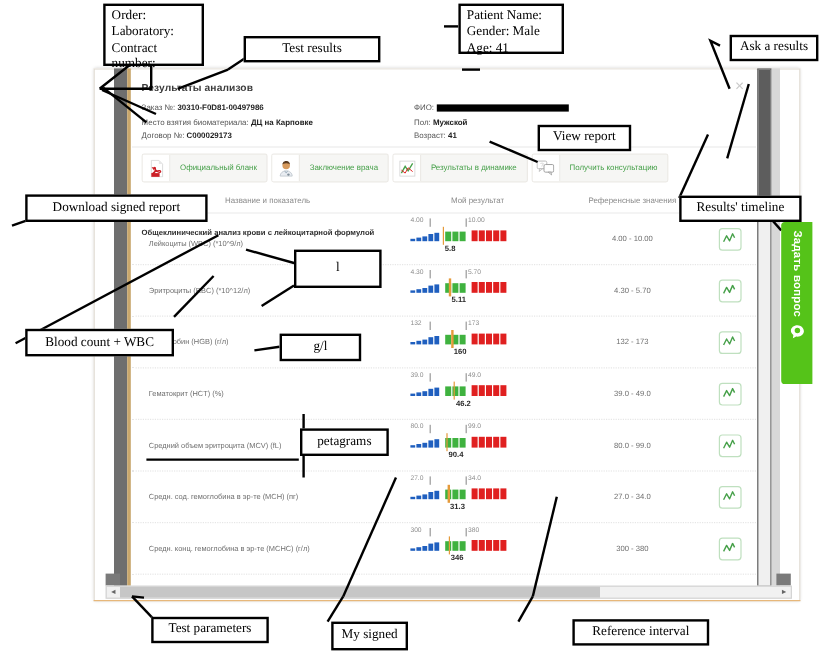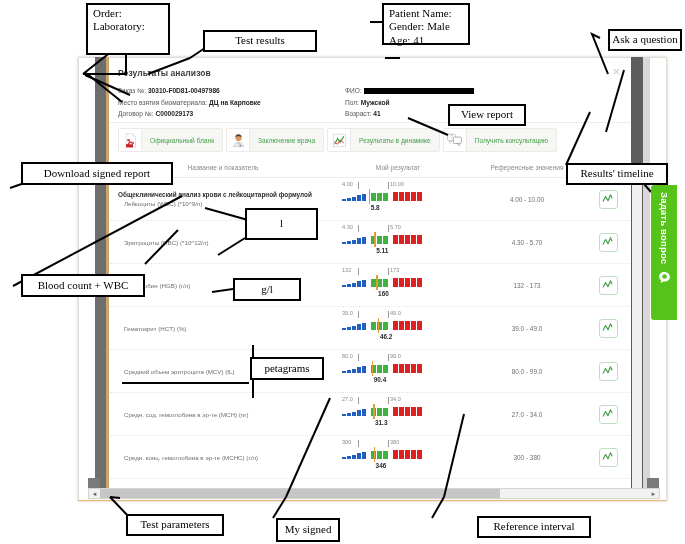--- a/index.html
+++ b/index.html
@@ -603,31 +603,32 @@
     <path d="M286,497 L330,398"></path>
     <path d="M110,497 L120,498"></path>
     <path d="M624,70 L606,132"></path>
     <path d="M651,192 L636,175"></path>
   </g>
 </svg>
 
 <div class="ann left" style="left:86px;top:3px;width:84px;height:52px;" id="ann0">
     <div>Order:</div>
     <div>Laboratory:</div>
+    <div>Contract number:</div>
   </div>
 
 <div class="ann" style="left:203px;top:30px;width:114px;height:22px;">Test results</div>
 
 <div class="ann left" style="left:382px;top:3px;width:88px;height:42px;" id="ann2">
     <div>Patient Name:</div>
     <div>Gender: Male</div>
     <div>Age: 41</div>
   </div>
 
-<div class="ann" style="left:608px;top:29px;width:74px;height:22px;">Ask a question</div>
+<div class="ann" style="left:608px;top:29px;width:74px;height:22px;">Ask a results</div>
 
 <div class="ann" style="left:448px;top:104px;width:78px;height:22px;">View report</div>
 
 <div class="ann" style="left:21px;top:162px;width:152px;height:23px;">Download signed report</div>
 
 <div class="ann" style="left:566px;top:163px;width:102px;height:22px;">Results' timeline</div>
 
 <div class="ann" style="left:21px;top:274px;width:124px;height:23px;">Blood count + WBC</div>
 
 <div class="ann" style="left:245px;top:208px;width:73px;height:32px;">l</div>

